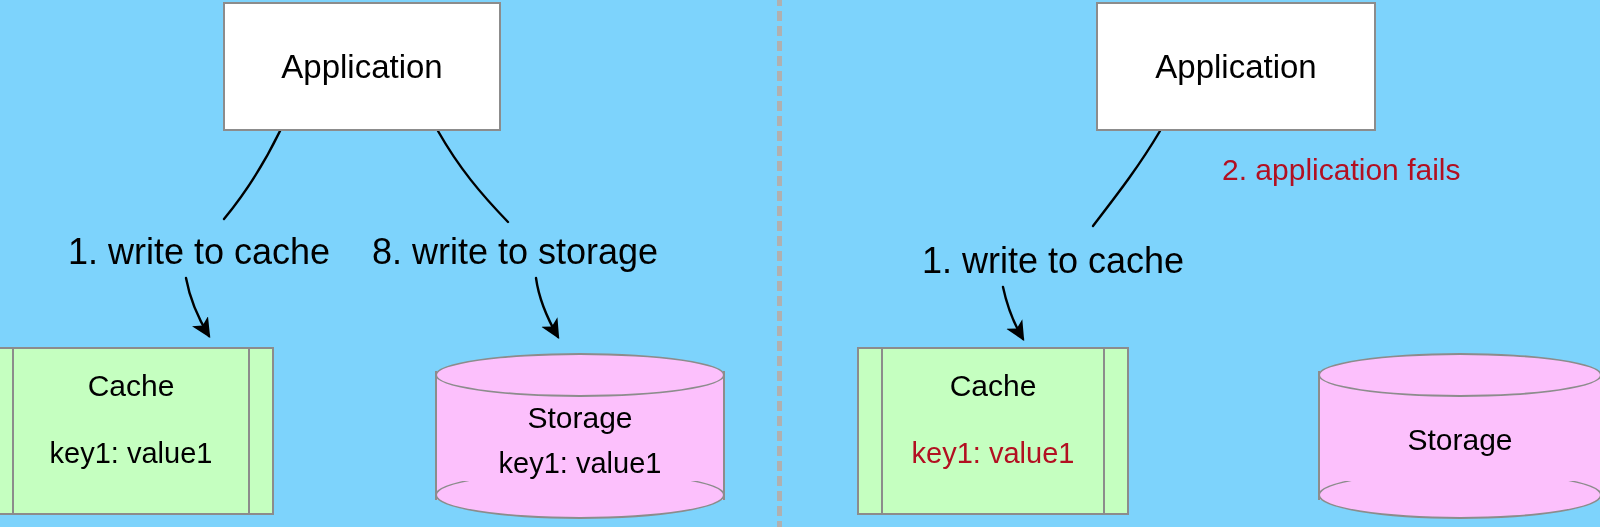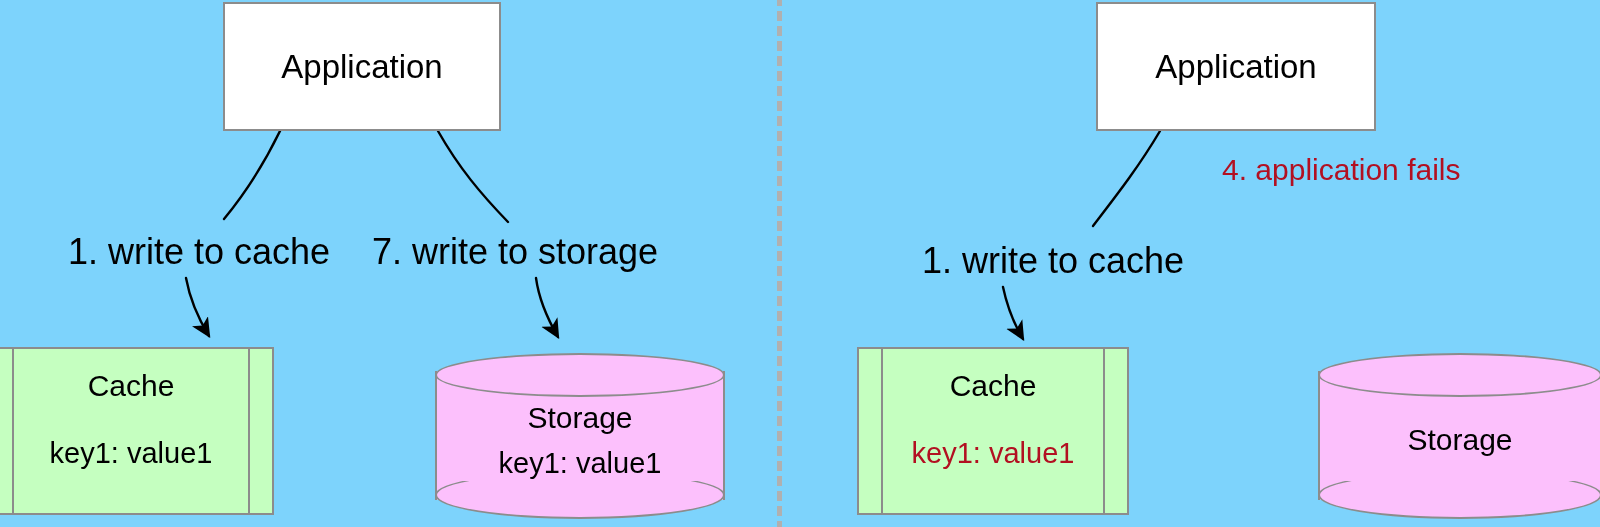--- a/index.html
+++ b/index.html
@@ -146,21 +146,21 @@
   </svg>
 
   <div>
 
     <div class="app-box" style="left:223px; top:2px; width:278px; height:129px;">
       <span class="app-label">Application</span>
     </div>
 
     <div class="edge-label" style="left:68px; top:234px;">1. write to cache</div>
 
-    <div class="edge-label" style="left:372px; top:234px;">7. write to storage</div>
+    <div class="edge-label" style="left:372px; top:234px;">8. write to storage</div>
 
     <div class="cache-box" style="left:-12px; top:347px; width:286px; height:168px;">
       <div class="cache-bar" style="left:22px;"></div>
       <div class="cache-bar" style="right:22px;"></div>
       <div class="cache-text cache-title">Cache</div>
       <div class="cache-text cache-kv">key1: value1</div>
     </div>
 
     <div class="cyl" style="left:435px; top:353px; width:290px; height:165px;">
       <div class="cyl-body" style="top:18px; height:129px;"></div>
@@ -173,21 +173,21 @@
   </div>
 
   <div class="divider" style="left:777px; top:-4px; height:535px;"></div>
 
   <div>
 
     <div class="app-box" style="left:1096px; top:2px; width:280px; height:129px;">
       <span class="app-label">Application</span>
     </div>
 
-    <div class="fail-label" style="left:1222px; top:155px;">4. application fails</div>
+    <div class="fail-label" style="left:1222px; top:155px;">2. application fails</div>
 
     <div class="edge-label" style="left:922px; top:243px;">1. write to cache</div>
 
     <div class="cache-box" style="left:857px; top:347px; width:272px; height:168px;">
       <div class="cache-bar" style="left:22px;"></div>
       <div class="cache-bar" style="right:22px;"></div>
       <div class="cache-text cache-title">Cache</div>
       <div class="cache-text cache-kv kv-red">key1: value1</div>
     </div>
 

